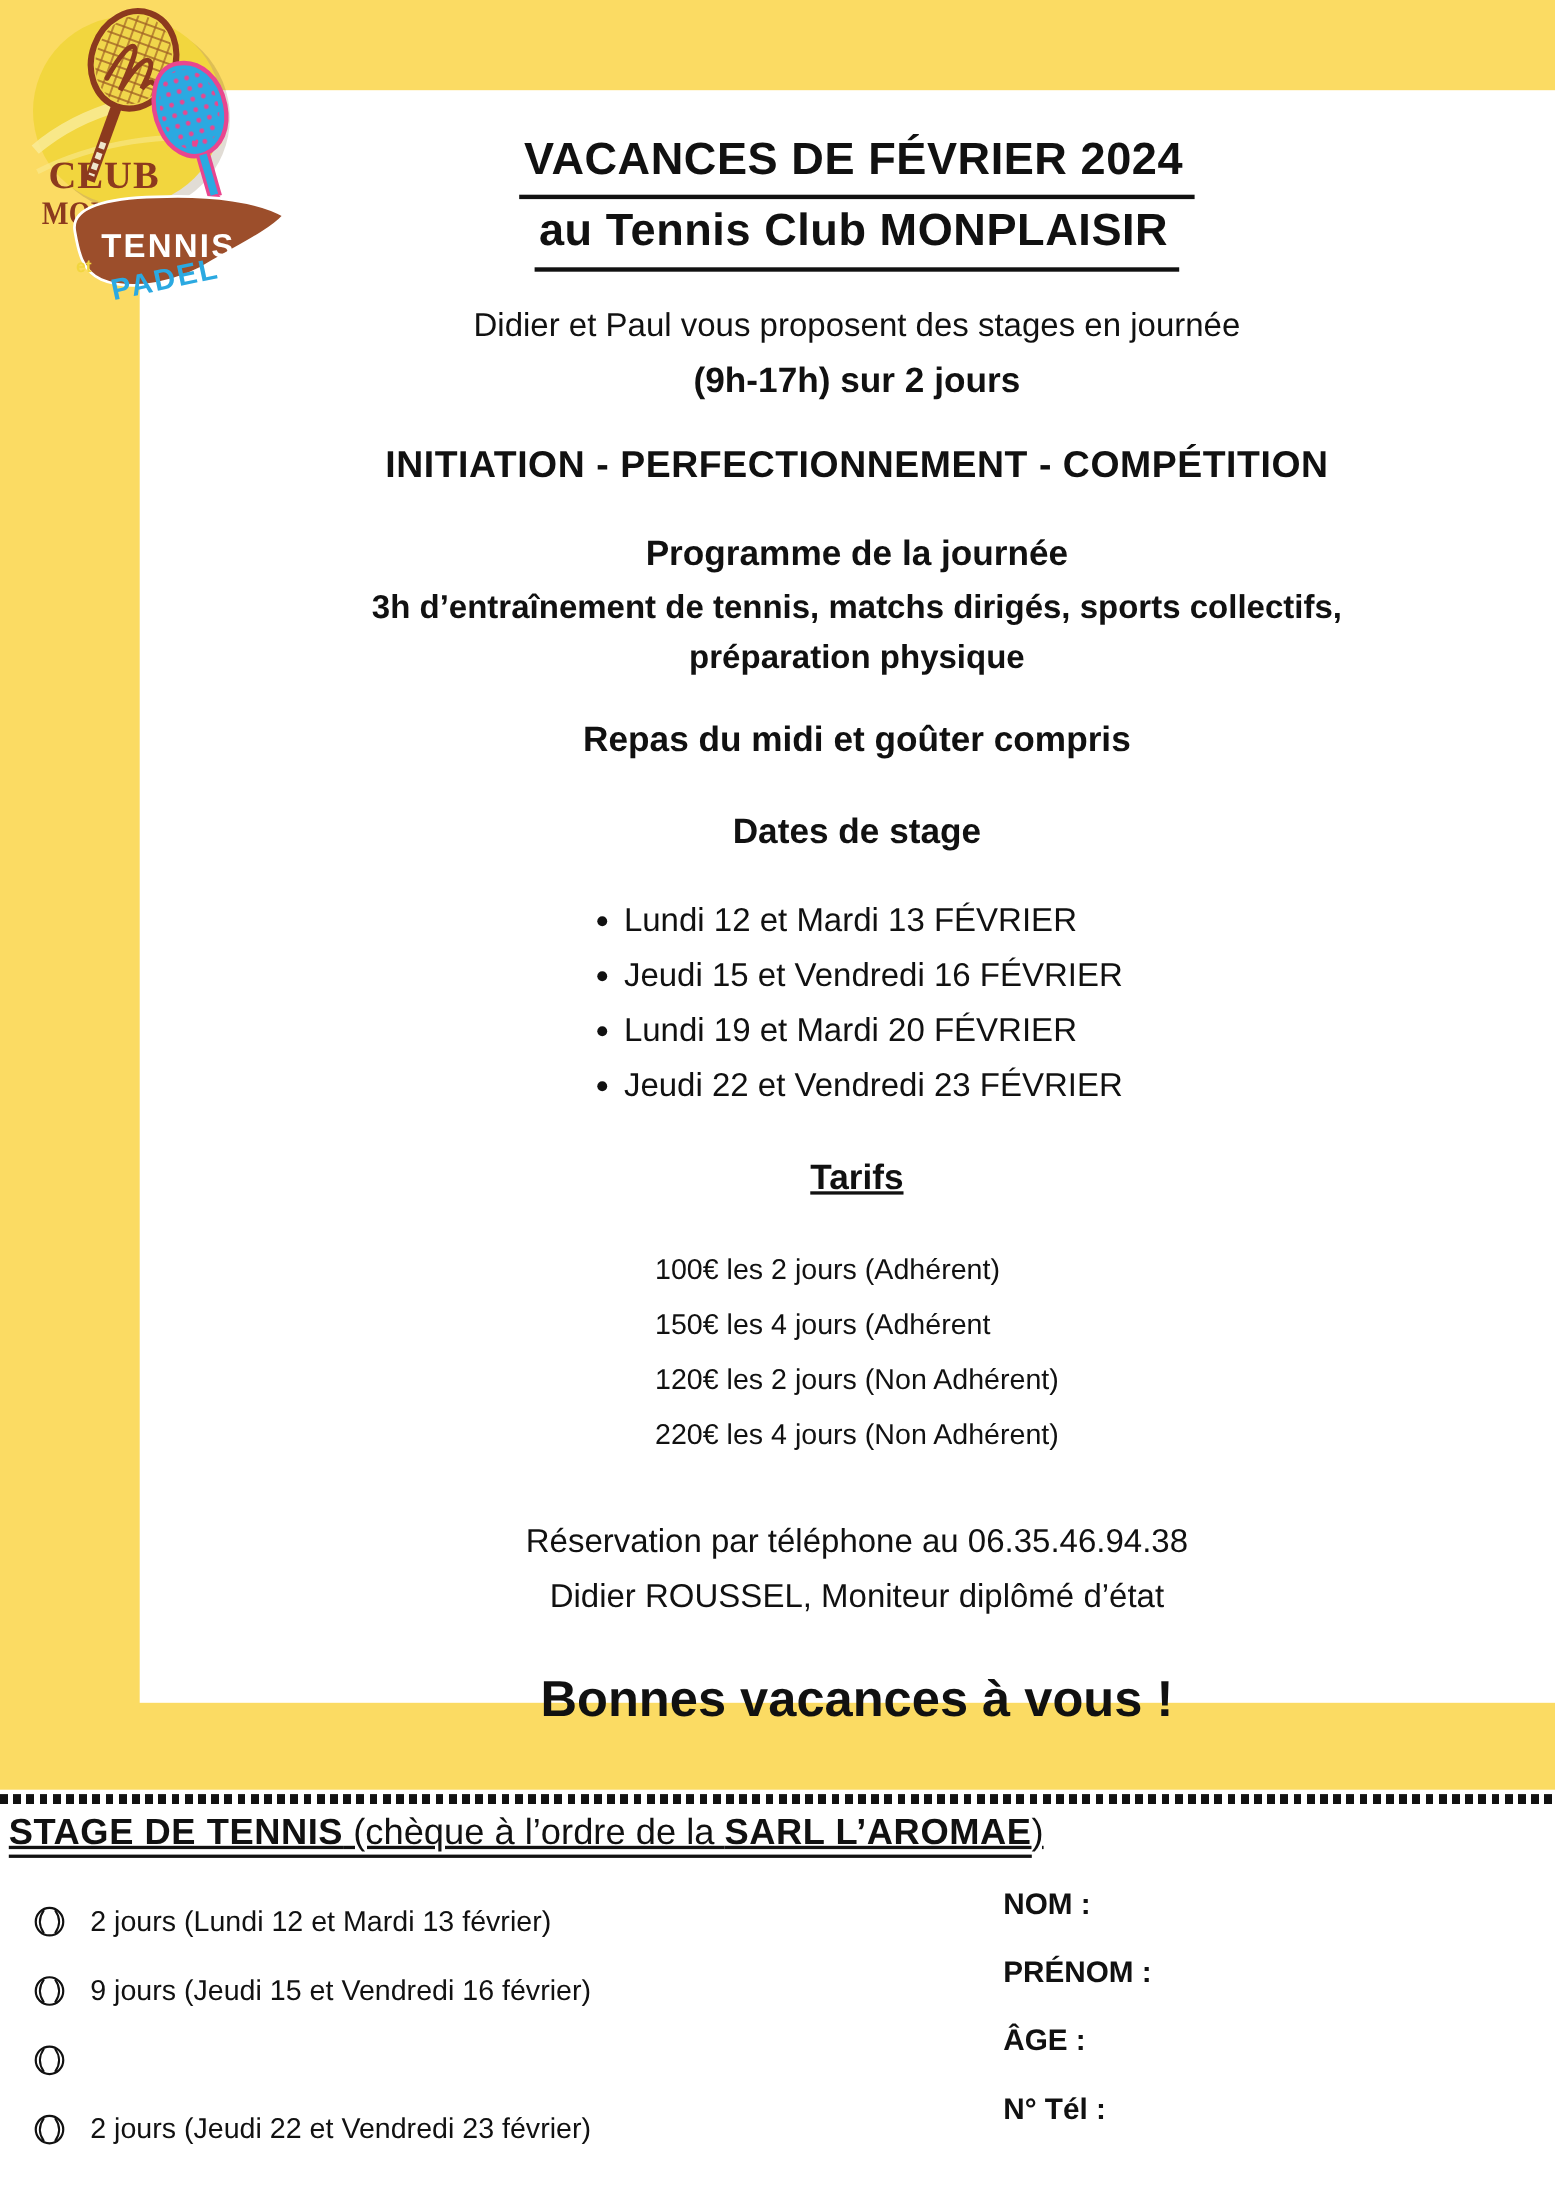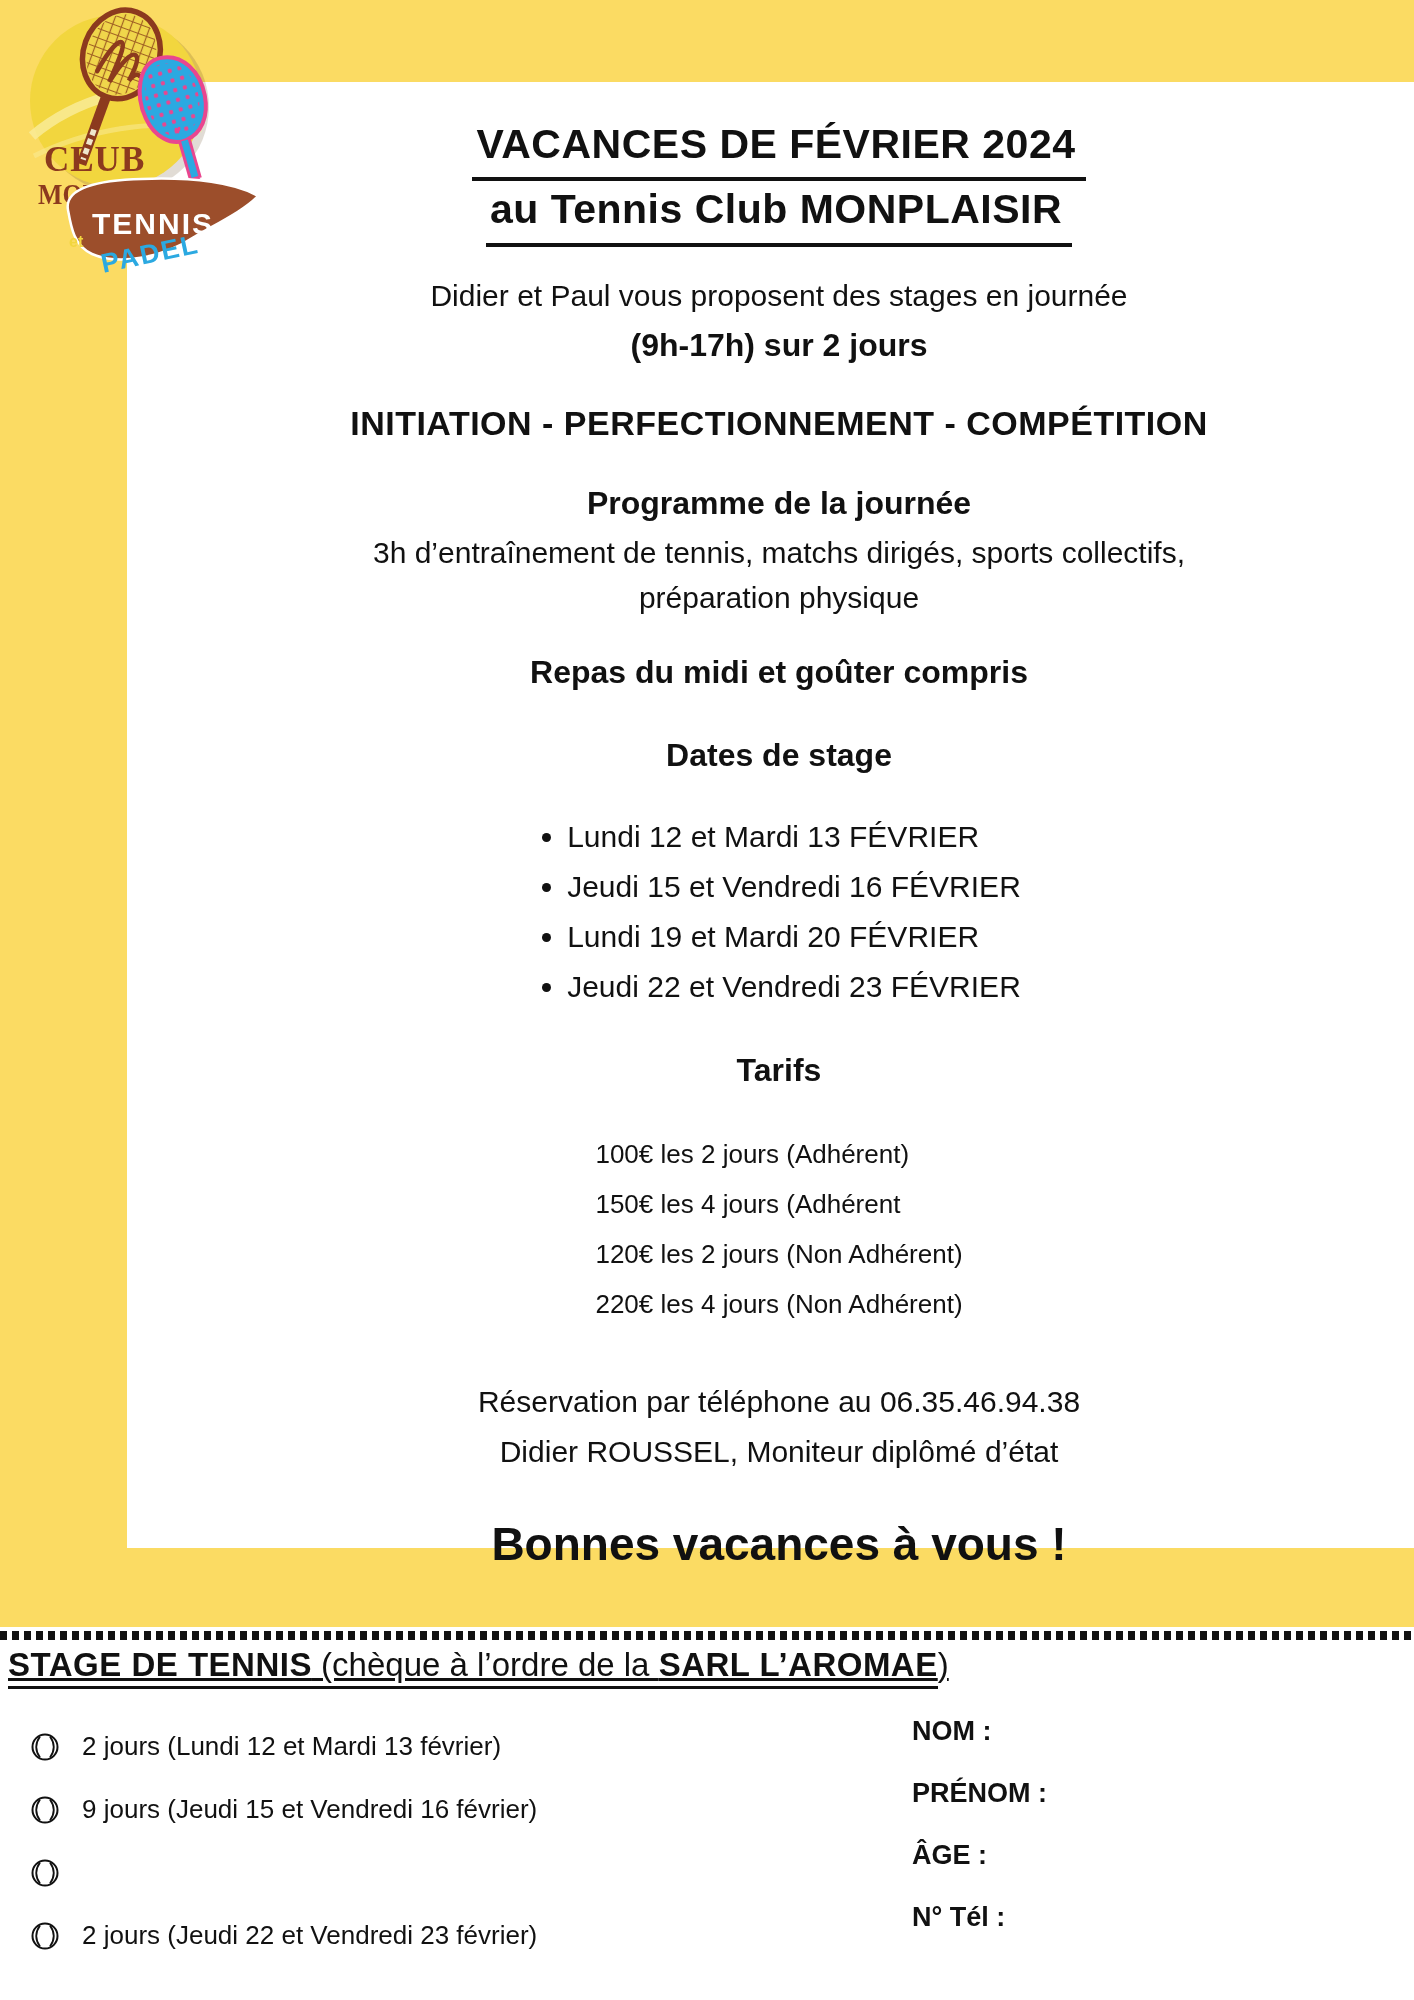--- a/index.html
+++ b/index.html
@@ -13,26 +13,26 @@
     position:absolute;left:127px;top:82px;width:1334px;height:1466px;background:#ffffff;
     text-align:center;box-sizing:border-box;padding:20px 70px 0 40px;
   }
   .title{font-size:41px;font-weight:bold;line-height:1.40;margin-top:14px;letter-spacing:.5px;}
   .uline{display:inline-block;border-bottom:4px solid #111;padding:0 10px 4px 4px;}
   .intro{font-size:30px;margin-top:32px;}
   .hours{font-size:32px;font-weight:bold;margin-top:14px;}
   .levels{font-size:34px;font-weight:bold;margin-top:40px;letter-spacing:.5px;}
   .sec-title{font-size:32px;font-weight:bold;}
   .prog-title{margin-top:42px;}
-  .prog-text{font-size:30px;line-height:1.5;margin-top:8px;}
+  .prog-text{font-size:30px;line-height:1.5;margin-top:8px;font-weight:bold;}
   .meals{margin-top:34px;}
   .dates-title{margin-top:46px;}
   ul.dates{display:inline-block;text-align:left;margin:20px 0 0 0;padding:0 0 0 30px;
     font-size:30px;line-height:50px;list-style:disc;}
-  .tarifs-title{margin-top:40px;}
+  .tarifs-title{margin-top:40px;text-decoration:underline;}
   .tarifs-list{display:inline-block;text-align:left;margin-top:22px;font-size:26px;line-height:50px;}
   .resa{font-size:30px;line-height:50px;margin-top:48px;}
   .closing{font-size:46px;font-weight:bold;margin-top:40px;}
   .logo{position:absolute;left:24px;top:6px;z-index:3;}
 
   .cutline{position:absolute;left:0;top:1631px;width:1414px;height:9px;
     background:repeating-linear-gradient(90deg,#111 0 7px,transparent 7px 12px);}
   .form-heading{position:absolute;left:8px;top:1646px;font-size:33px;white-space:nowrap;text-decoration:underline;}
   .hdr-underline{border-bottom:3.5px solid #111;padding-bottom:3px;}
   .fh-bold{font-weight:bold;letter-spacing:.5px;}

